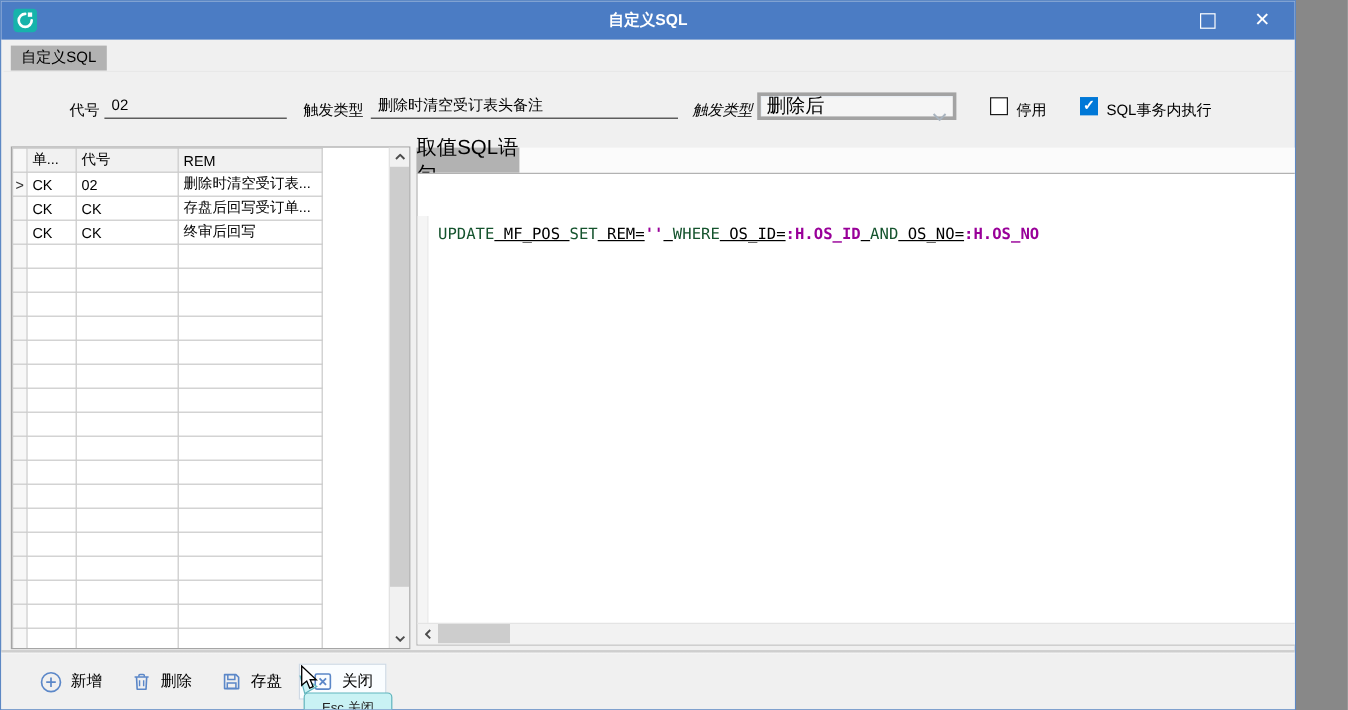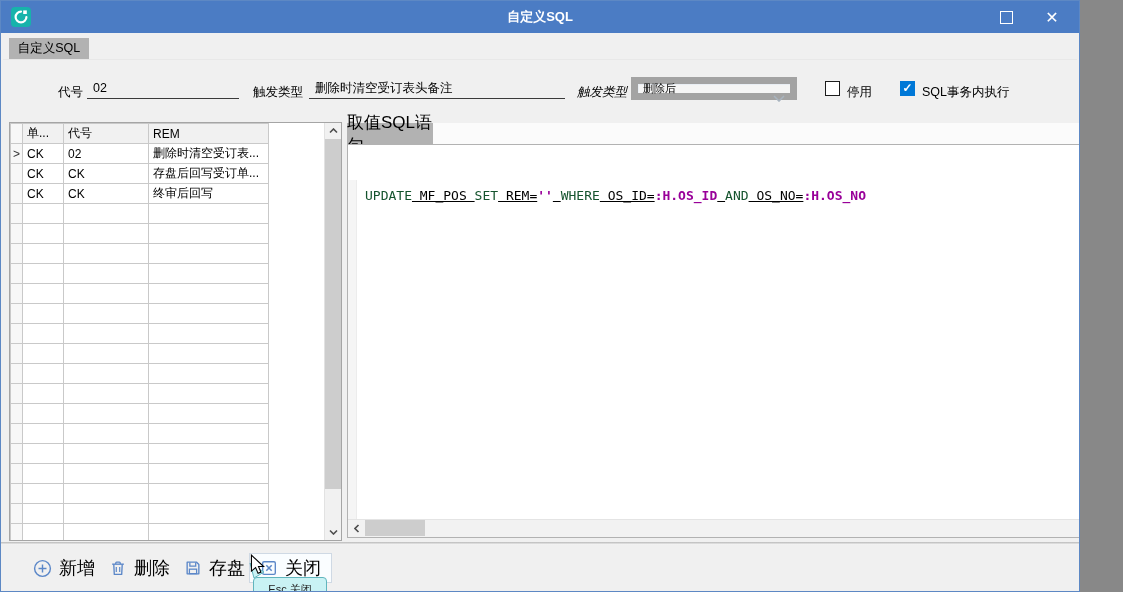--- a/index.html
+++ b/index.html
@@ -24,22 +24,22 @@
   
   .form-panel{position:absolute;left:2px;right:2px;top:58px;height:62px;background:#f0f0f0;
     border-top:1px solid #e8e8e8;}
   .flabel{position:absolute;top:24px;font-size:12.5px;white-space:nowrap;}
   .inputline{position:absolute;top:17px;height:22px;line-height:22px;border-bottom:1px solid #3a3a3a;
     font-size:12.5px;padding-left:6px;box-sizing:border-box;white-space:nowrap;}
   .lbl-code{left:55px;} .in-code{left:84px;width:152px;}
   .lbl-remark{left:250px;} .in-remark{left:306px;width:256px;}
   .lbl-trigger{left:574px;font-style:italic;}
   .combo{position:absolute;left:628px;top:17px;width:166px;height:23px;box-sizing:border-box;
-    background:#f5f5f5;border:7px solid #a3a3a3;box-shadow:inset 1px 1px 0 #e9eef4;
-    font-size:11px;display:flex;align-items:center;padding-left:5px;}
+    background:#f5f5f5;border:3px solid #a3a3a3;box-shadow:inset 1px 1px 0 #e9eef4;
+    font-size:16px;display:flex;align-items:center;padding-left:5px;}
   .combo .chev{position:absolute;right:5px;top:8px;}
   .checkbox{position:absolute;top:21px;width:15px;height:15px;box-sizing:border-box;
     background:#fff;border:1px solid #1c1c1c;display:flex;align-items:center;justify-content:center;}
   .checkbox.checked{background:#0078d7;border-color:#0078d7;}
   .checkbox.checked::after{content:"✓";color:#fff;font-size:12px;font-weight:bold;line-height:13px;}
   .cb-disable{left:822px;} .lbl-disable{left:844px;}
   .cb-sqltx{left:897px;} .lbl-sqltx{left:919px;}
   
   .grid-panel{position:absolute;left:8px;top:121px;width:333px;height:419px;box-sizing:border-box;
     background:#fff;border:1px solid #a5a5a5;overflow:hidden;}
@@ -77,21 +77,21 @@
     border-top:1px solid #e4e4e4;}
   .h-btn{position:absolute;top:0;width:17px;height:16px;display:flex;align-items:center;
     justify-content:center;}
   .h-left{left:0;} .h-right{right:0;}
   .h-thumb{position:absolute;left:17px;top:0;width:60px;height:16px;background:#cdcdcd;}
   
   .bottom-sep{position:absolute;left:0;right:0;top:541px;height:3px;
     background:linear-gradient(#b9b9b9,#fdfdfd);}
   .toolbar{position:absolute;left:0;right:0;top:544px;bottom:0;background:#f0f0f0;}
   .tb-btn{position:absolute;top:8px;height:30px;display:flex;align-items:center;gap:7px;
-    font-size:18px;padding:0 10px;box-sizing:border-box;}
+    font-size:13px;padding:0 10px;box-sizing:border-box;}
   .tb-add{left:22px;} .tb-del{left:98px;} .tb-save{left:173px;}
   .tb-close{left:248px;background:#fafdff;border:1px solid #cfd9e4;}
   
   .tooltip{position:absolute;left:252px;top:576px;width:74px;height:24px;box-sizing:border-box;
     background:#c9f2f4;border:1px solid #60b5bd;border-radius:4px;font-size:11px;color:#222;
     text-align:center;padding-top:4px;z-index:40;}
   .tooltip-tail{position:absolute;left:247px;top:562px;z-index:41;}
   .cursor{position:absolute;left:249px;top:553px;z-index:50;}
 </style>
 </head>

